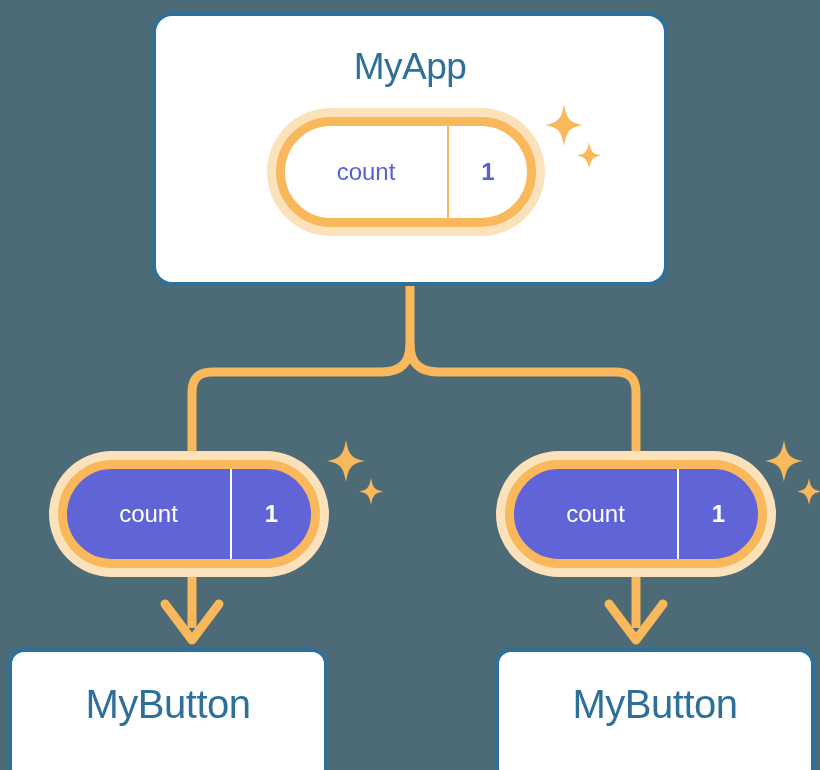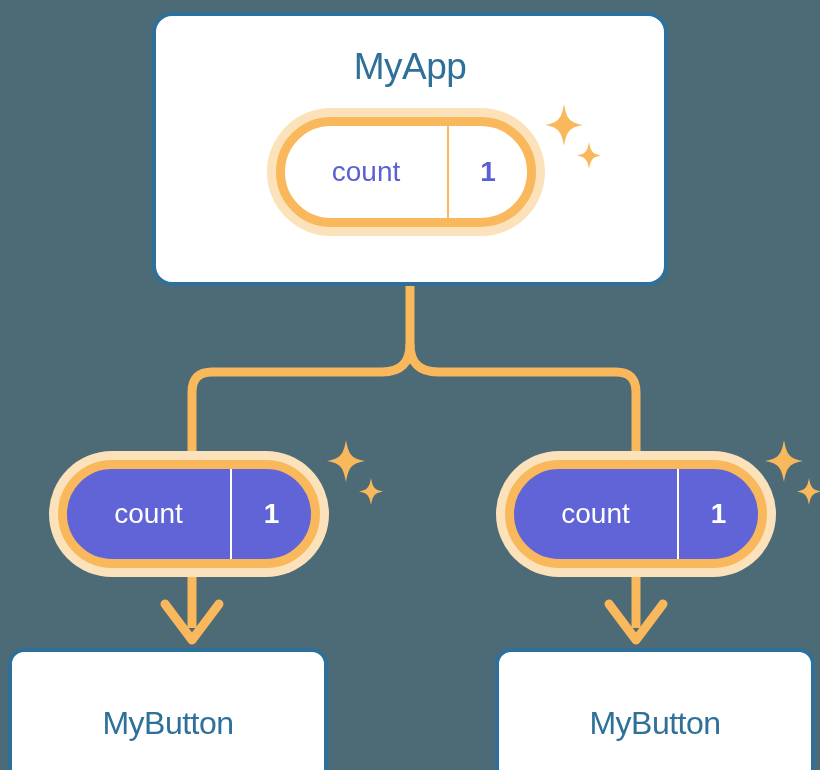--- a/index.html
+++ b/index.html
@@ -59,41 +59,41 @@
     width: 320px;
     height: 138px;
   }
   #card-button-right {
     left: 495px;
     top: 648px;
     width: 320px;
     height: 138px;
   }
   .btn-card .card-title {
-    margin-top: 53px;
-    font-size: 32px;
+    margin-top: 30px;
+    font-size: 40px;
   }
 
   
   .pill {
     position: absolute;
     box-sizing: border-box;
     display: flex;
     align-items: stretch;
     border-radius: 999px;
     
     border: 9px solid #f9b85c;
     box-shadow: 0 0 0 9px #fce2ba;
     background: #ffffff;
   }
   .pill-name, .pill-value {
     display: flex;
     align-items: center;
     justify-content: center;
-    font-size: 28px;
+    font-size: 24px;
     font-weight: 500;
     box-sizing: border-box;
   }
   .pill-name {
     flex: 0 0 auto;
   }
   .pill-value {
     flex: 1 1 auto;
     font-weight: 700;
   }

